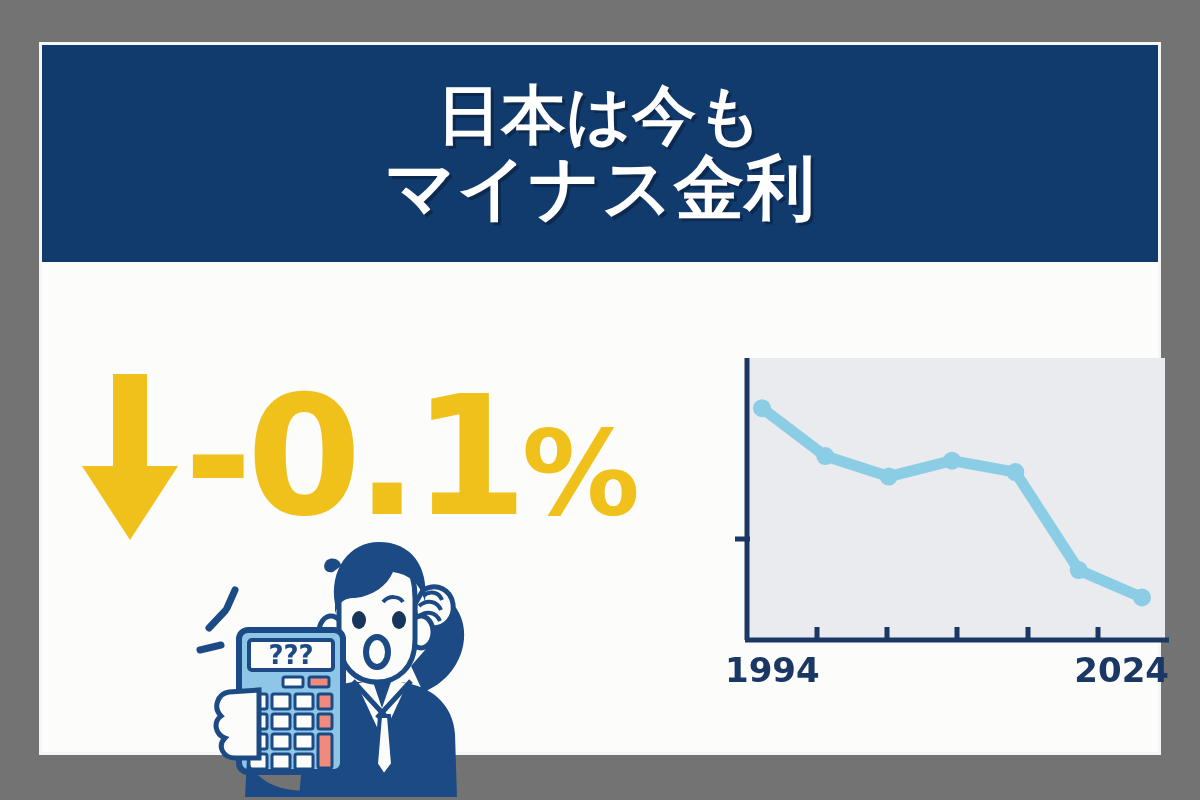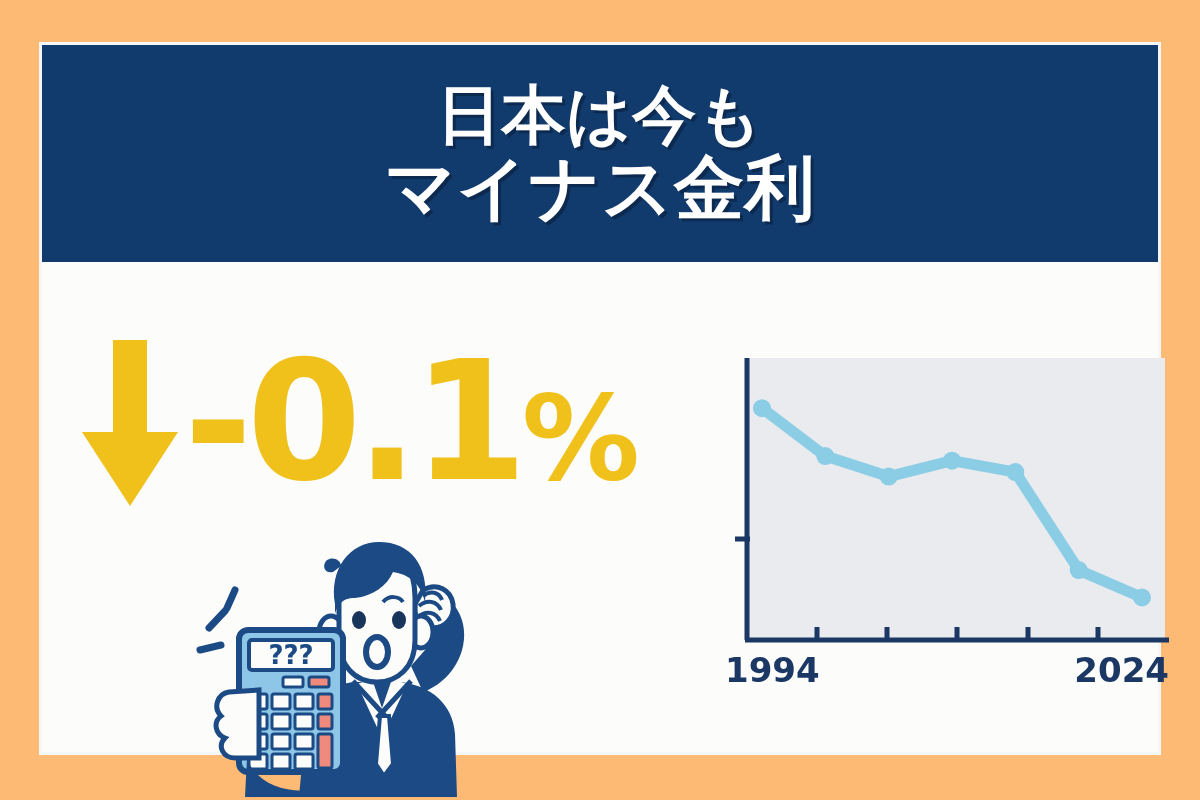--- a/index.html
+++ b/index.html
@@ -11,21 +11,21 @@
     height: 800px;
     background: #e7eaee;
     font-family: "Liberation Sans", sans-serif;
     overflow: hidden;
   }
 
   .page {
     position: relative;
     width: 1200px;
     height: 800px;
-    background: #fdba74;
+    background: #737373;
   }
 
   
   .card {
     position: absolute;
     left: 42px;
     top: 45px;
     width: 1116px;
     height: 707px;
     background: #fcfcfa;
@@ -68,21 +68,21 @@
   }
 
   
   .rate-block {
     position: absolute;
     left: 40px;
     top: 78px;
     width: 600px;
     height: 200px;
     display: flex;
-    align-items: flex-start;
+    align-items: flex-end;
   }
   .down-arrow {
     width: 96px;
     height: 166px;
     flex: 0 0 auto;
     margin-right: 6px;
   }
   .rate-value {
     color: #f0c01b;
     font-family: "DejaVu Sans", "Liberation Sans", sans-serif;

